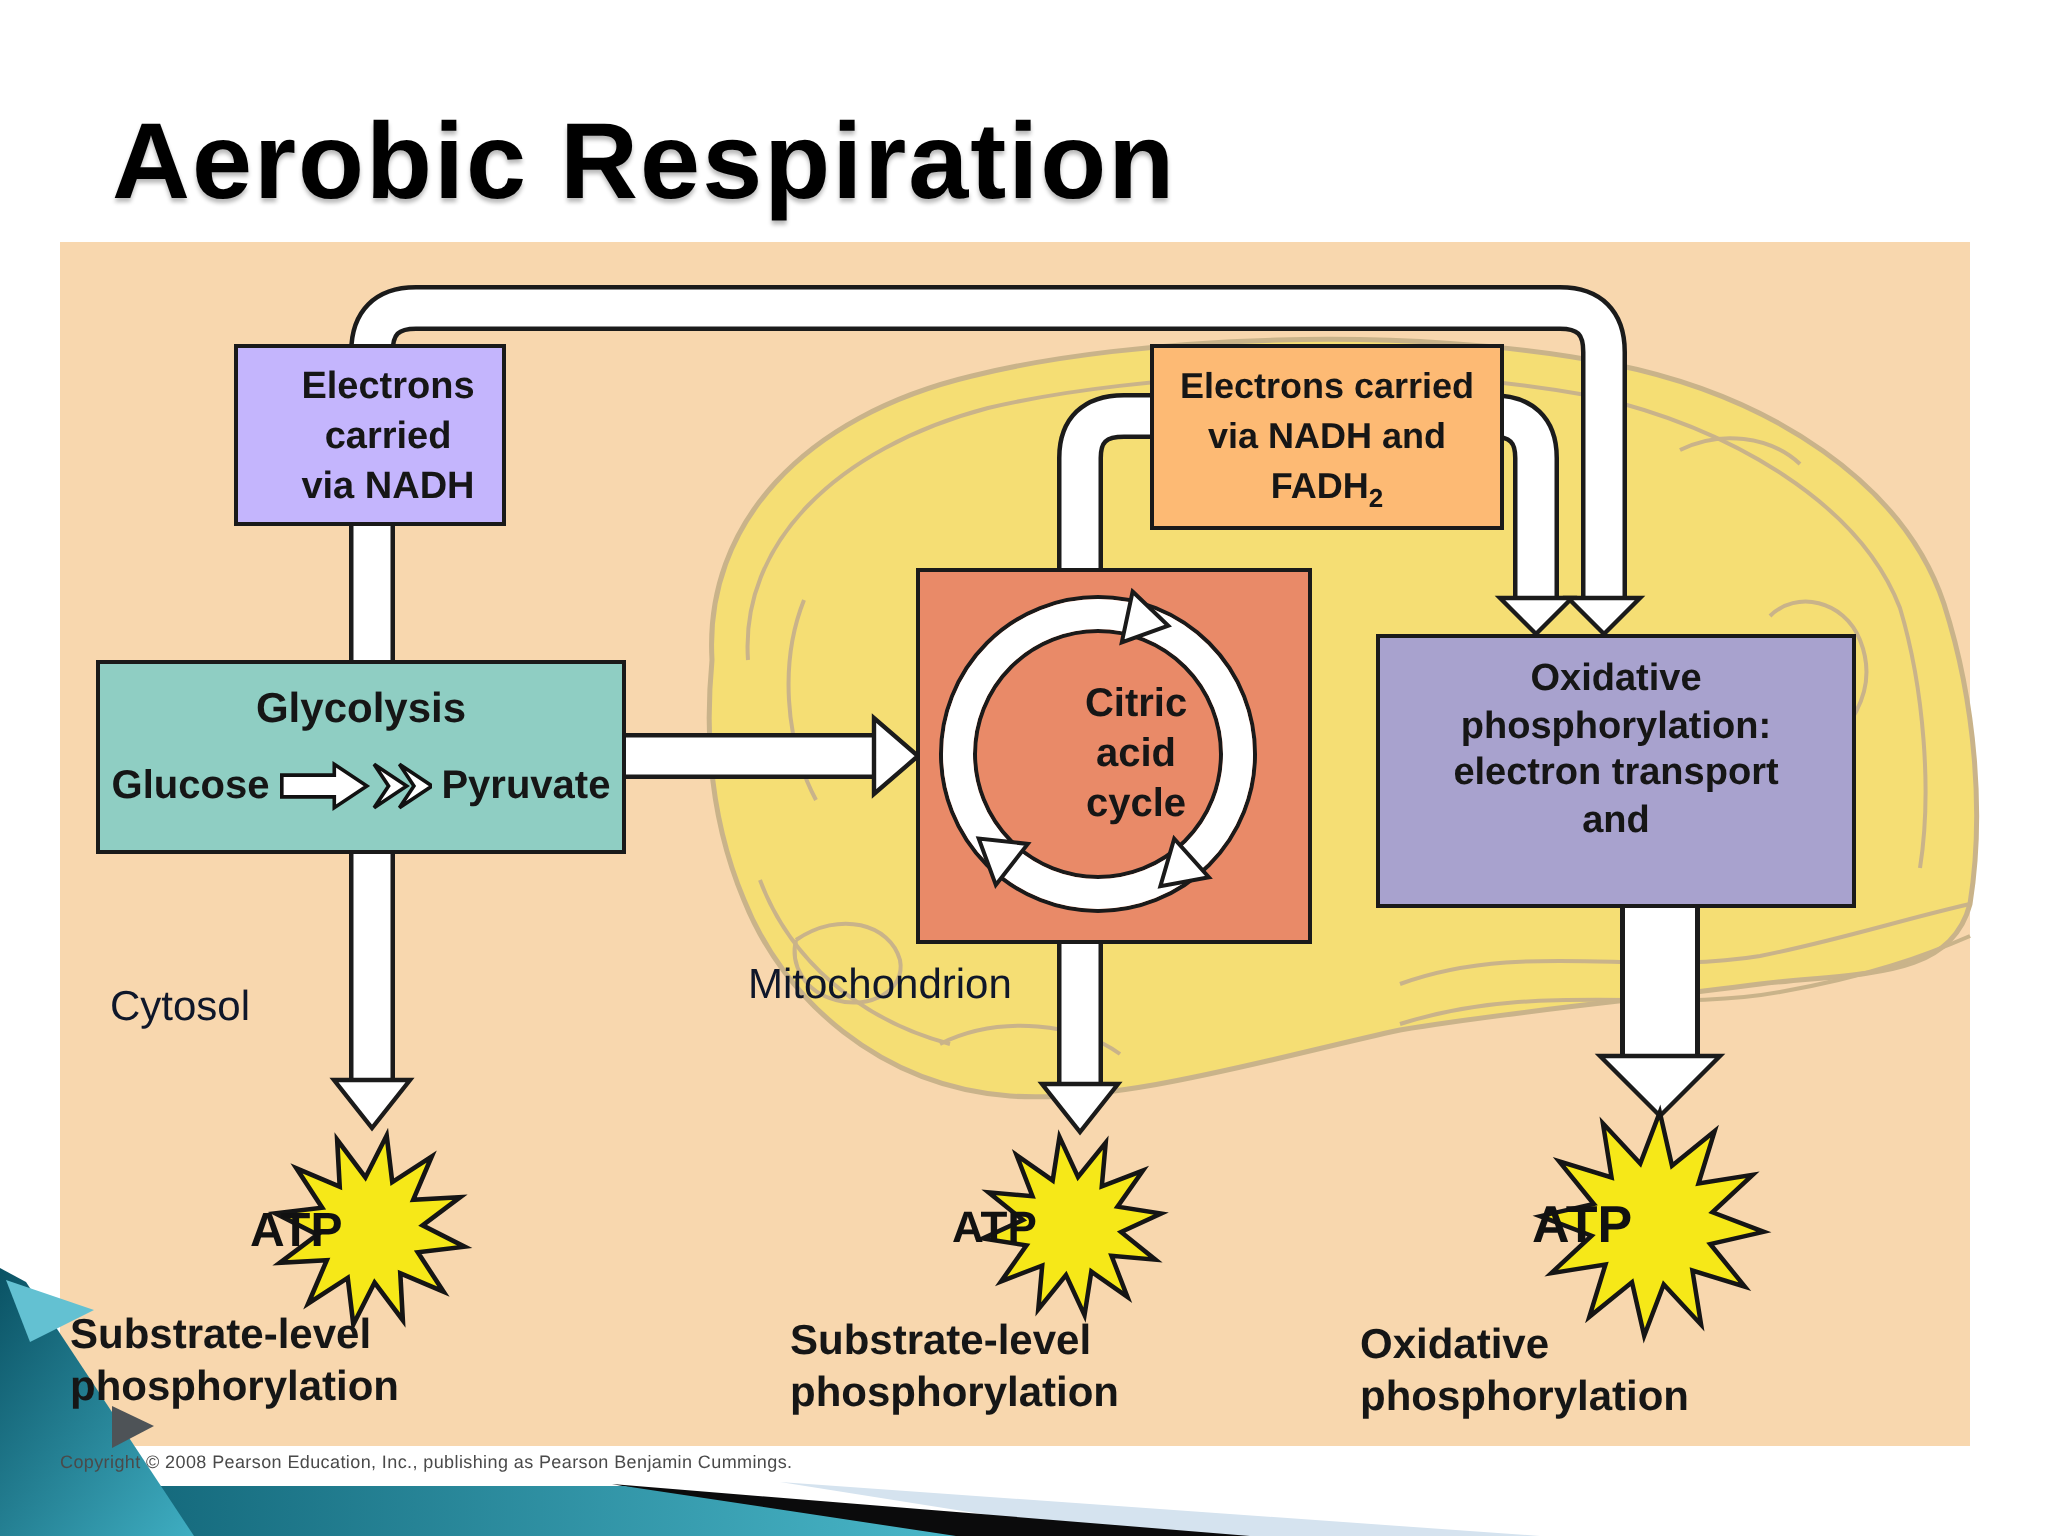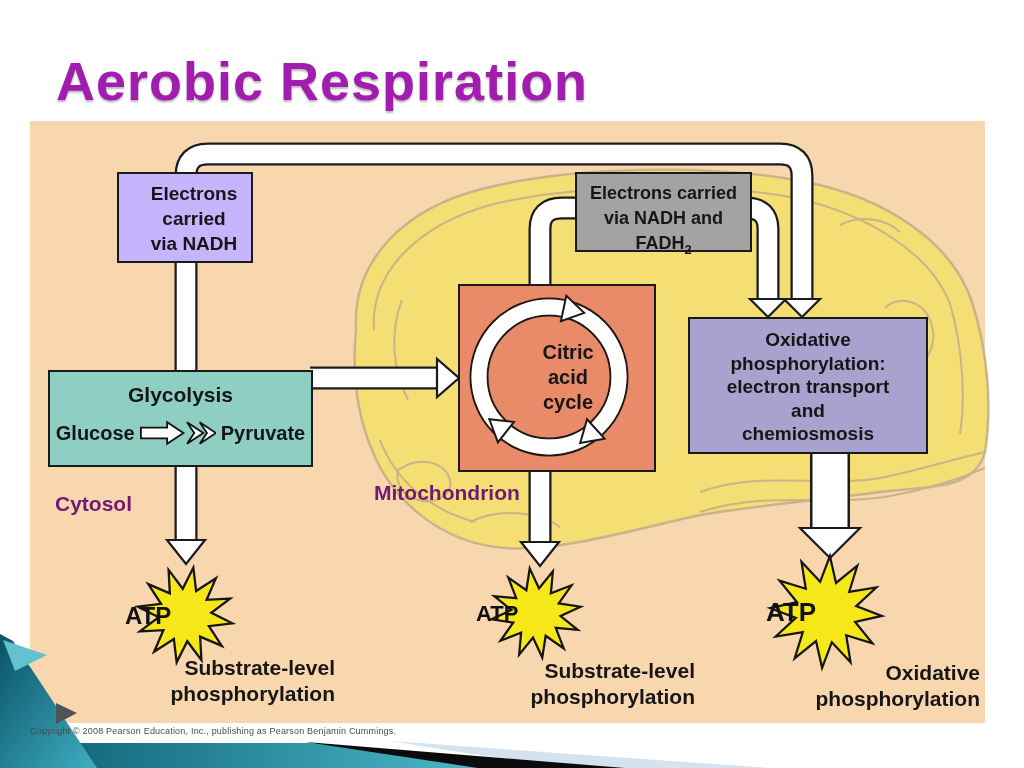--- a/index.html
+++ b/index.html
@@ -6,57 +6,57 @@
   body{
     width:1024px;height:768px;position:relative;overflow:hidden;
     background:#ffffff;
     font-family:"Liberation Sans", sans-serif;
   }
   .abs{position:absolute;}
   
   .slide-title{
     left:56px;top:50px;width:900px;
     font-size:54px;font-weight:bold;letter-spacing:1px;
-    color:#a21caf;
+    color:#000000;
     text-shadow:0 2px 2px rgba(0,0,0,0.28);
     z-index:5;
   }
   
   .panel{
     left:30px;top:121px;width:955px;height:602px;
     background:#F8D7AE;
     z-index:0;
   }
   svg.layer{left:0;top:0;width:1024px;height:768px;z-index:1;}
   
   .cbox{
     z-index:2;text-align:center;font-weight:bold;color:#161616;
     border:2.5px solid #1a1a1a;box-sizing:border-box;
   }
   .box-nadh-left{left:117px;top:172px;width:136px;height:91px;background:#c4b5fd;
     font-size:19px;line-height:25px;padding-top:7px;padding-left:18px;}
-  .box-nadh-right{left:575px;top:172px;width:177px;height:80px;background:#a3a3a3;
+  .box-nadh-right{left:575px;top:172px;width:177px;height:93px;background:#fdba74;
     font-size:18px;line-height:25px;padding-top:7px;}
   .box-nadh-right sub{font-size:13px;}
   .box-glycolysis{left:48px;top:330px;width:265px;height:97px;background:#8FCEC3;
-    font-size:20px;margin-top:40px;}
+    font-size:20px;}
   .glyco-title{margin-top:11px;font-size:21px;}
   .glyco-row{margin-top:12px;display:flex;align-items:center;justify-content:center;gap:5px;text-align:right;}
   .box-citric{left:458px;top:284px;width:198px;height:188px;background:#E98A68;}
   .citric-text{left:488px;top:340px;width:160px;z-index:4;text-align:center;
     font-weight:bold;font-size:20px;line-height:25px;color:#161616;}
   .box-oxidative{left:688px;top:317px;width:240px;height:137px;background:#A8A2CE;
     font-size:19px;line-height:23.5px;padding-top:9px;}
   svg.ring{left:458px;top:284px;width:198px;height:188px;z-index:3;}
   
-  .plabel{z-index:4;font-weight:bold;color:#701a75;font-size:21px;}
+  .plabel{z-index:4;font-weight:normal;color:#0f172a;font-size:21px;}
   .lbl-cytosol{left:55px;top:492px;}
   .lbl-mito{left:374px;top:481px;}
   .caption{z-index:4;font-weight:bold;color:#161616;font-size:21px;line-height:26px;
-    text-align:right;width:300px;}
+    text-align:left;width:300px;}
   .cap-1{left:35px;top:655px;}
   .cap-2{left:395px;top:658px;}
   .cap-3{left:680px;top:660px;}
   .atp-text{z-index:4;font-weight:bold;color:#111;text-align:left;width:120px;}
   .atp-1{left:125px;top:602px;font-size:24px;}
   .atp-2{left:476px;top:601px;font-size:22px;}
   .atp-3{left:766px;top:597px;font-size:26px;}
   .copyright{left:30px;top:726px;font-size:9px;color:#4a4a4a;z-index:5;letter-spacing:.2px;}
 </style>
 </head>
@@ -178,21 +178,20 @@
   <div>Citric</div>
   <div>acid</div>
   <div>cycle</div>
 </div>
 
 <div class="abs cbox box-oxidative">
   <div>Oxidative</div>
   <div>phosphorylation:</div>
   <div>electron transport</div>
   <div>and</div>
-  <div>chemiosmosis</div>
 </div>
 
 <div class="abs plabel lbl-cytosol">Cytosol</div>
 <div class="abs plabel lbl-mito">Mitochondrion</div>
 
 <div class="abs atp-text atp-1">ATP</div>
 <div class="abs atp-text atp-2">ATP</div>
 <div class="abs atp-text atp-3">ATP</div>
 
 <div class="abs caption cap-1">

